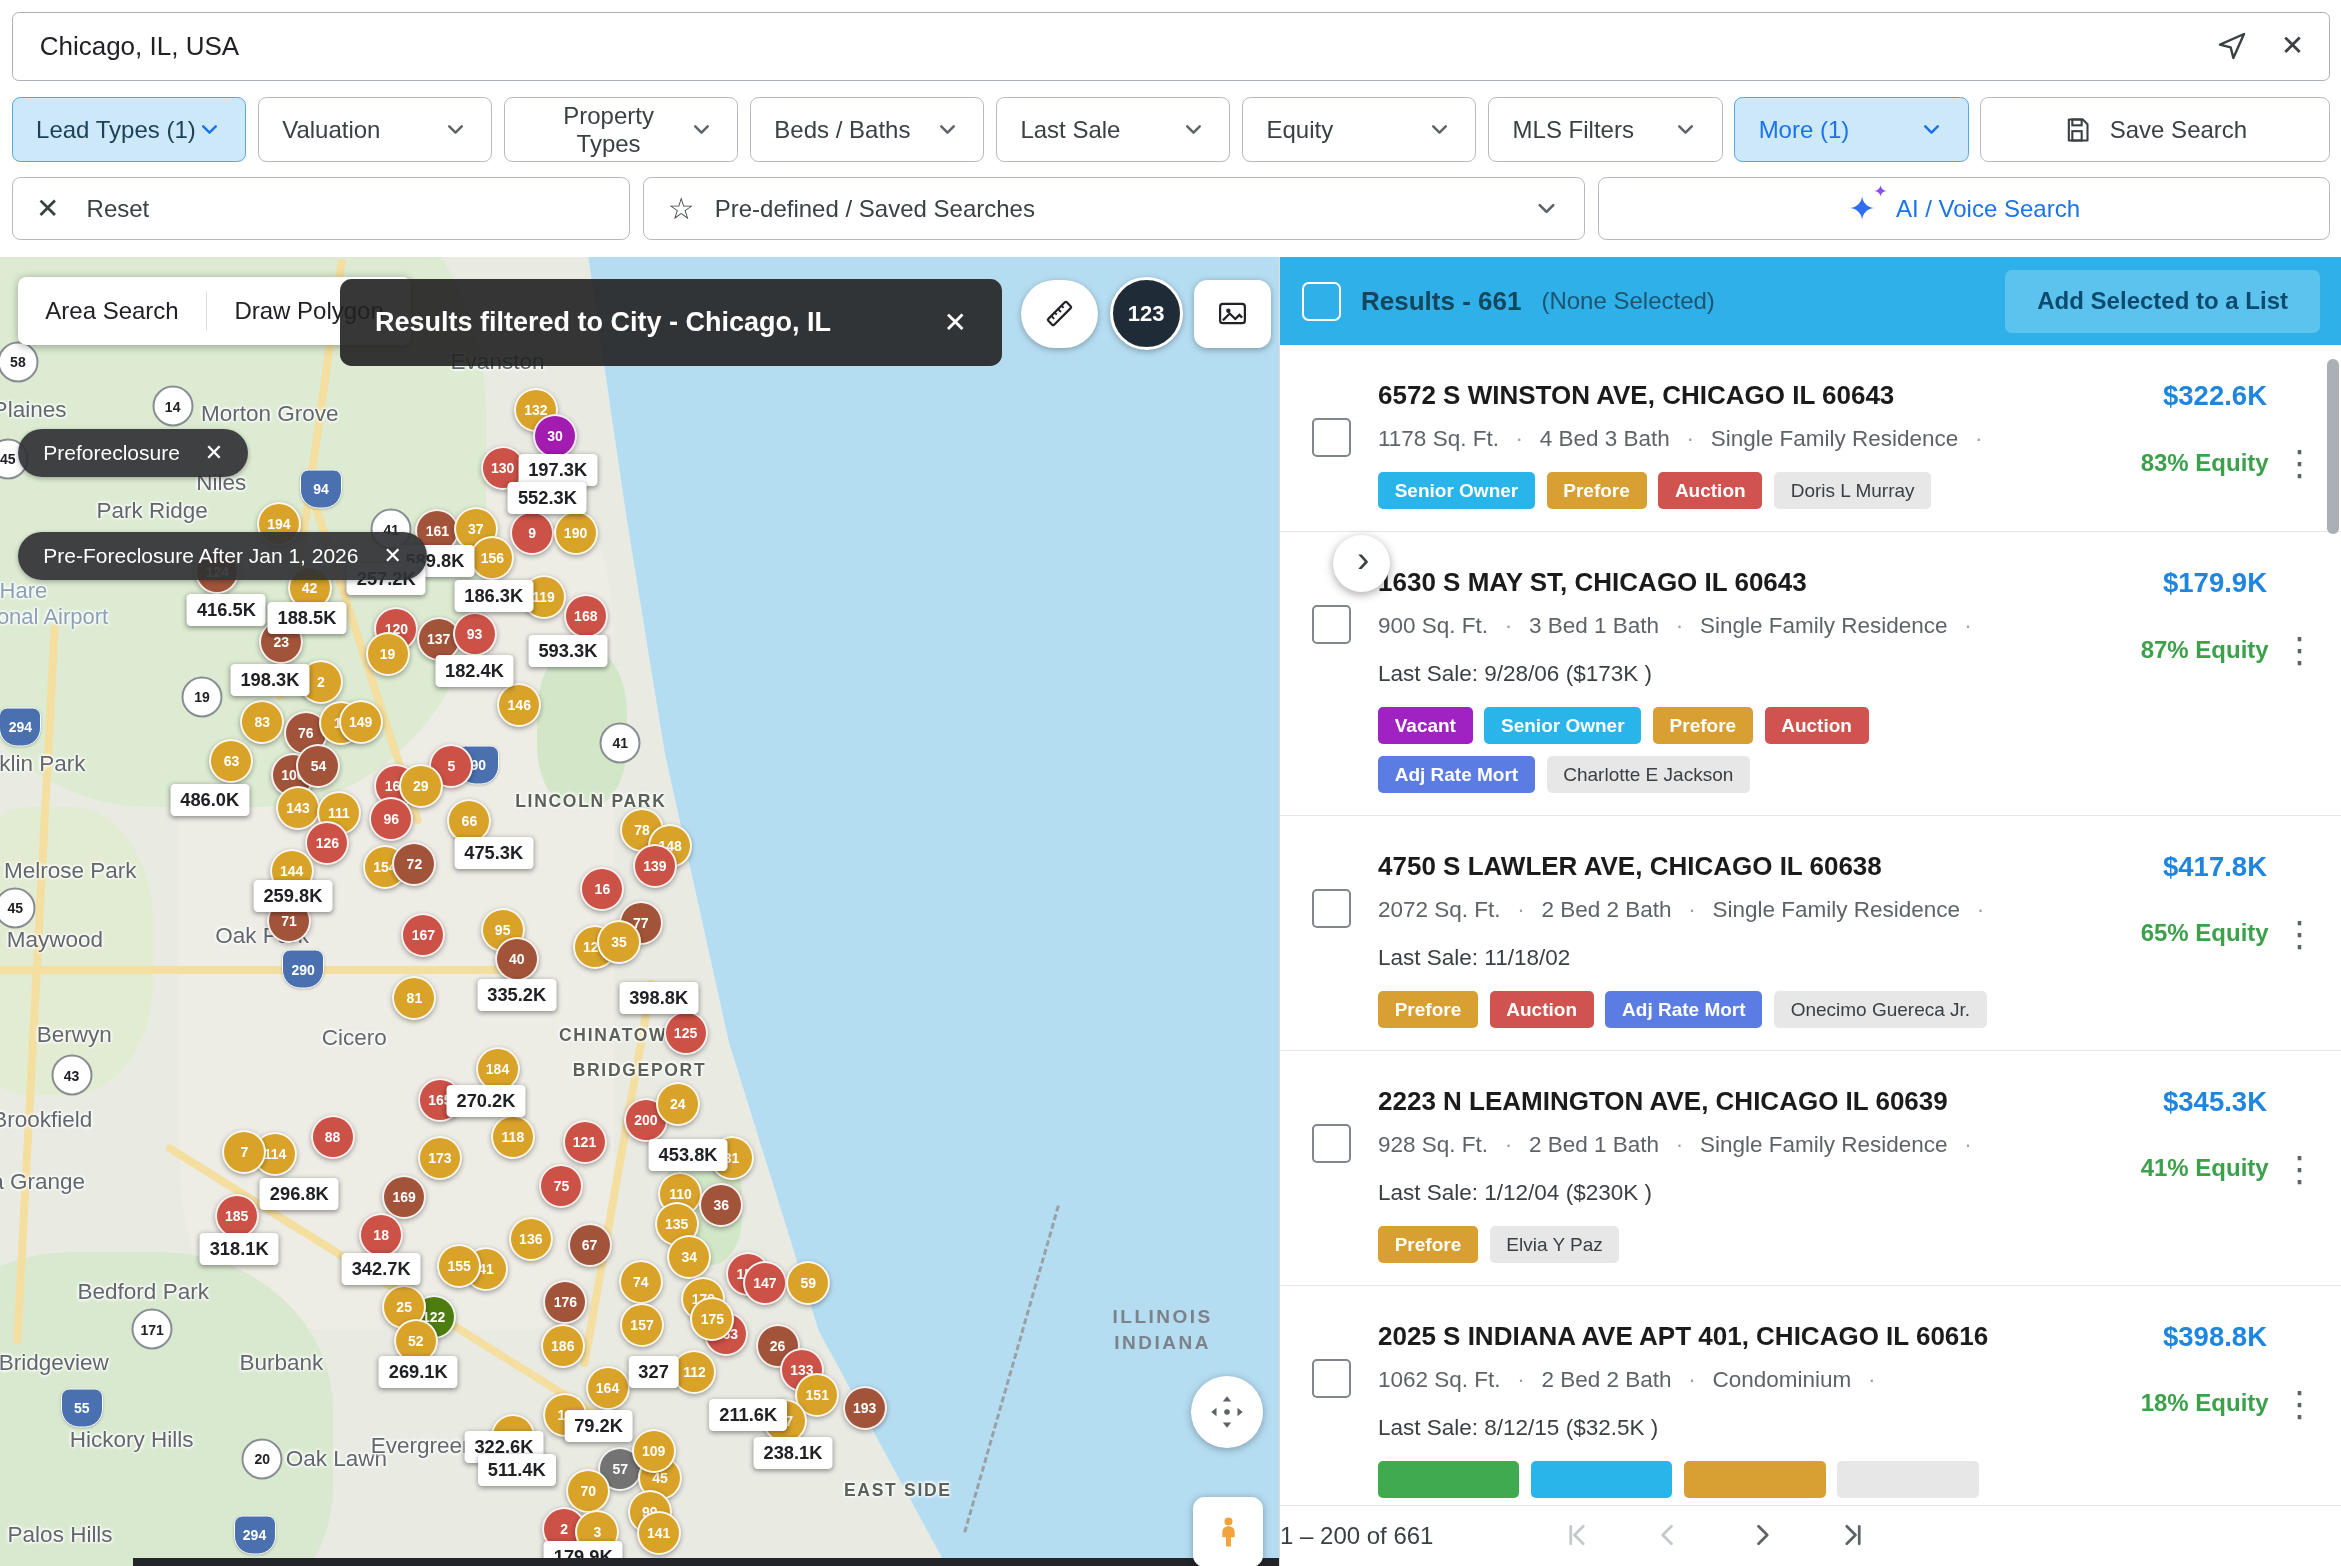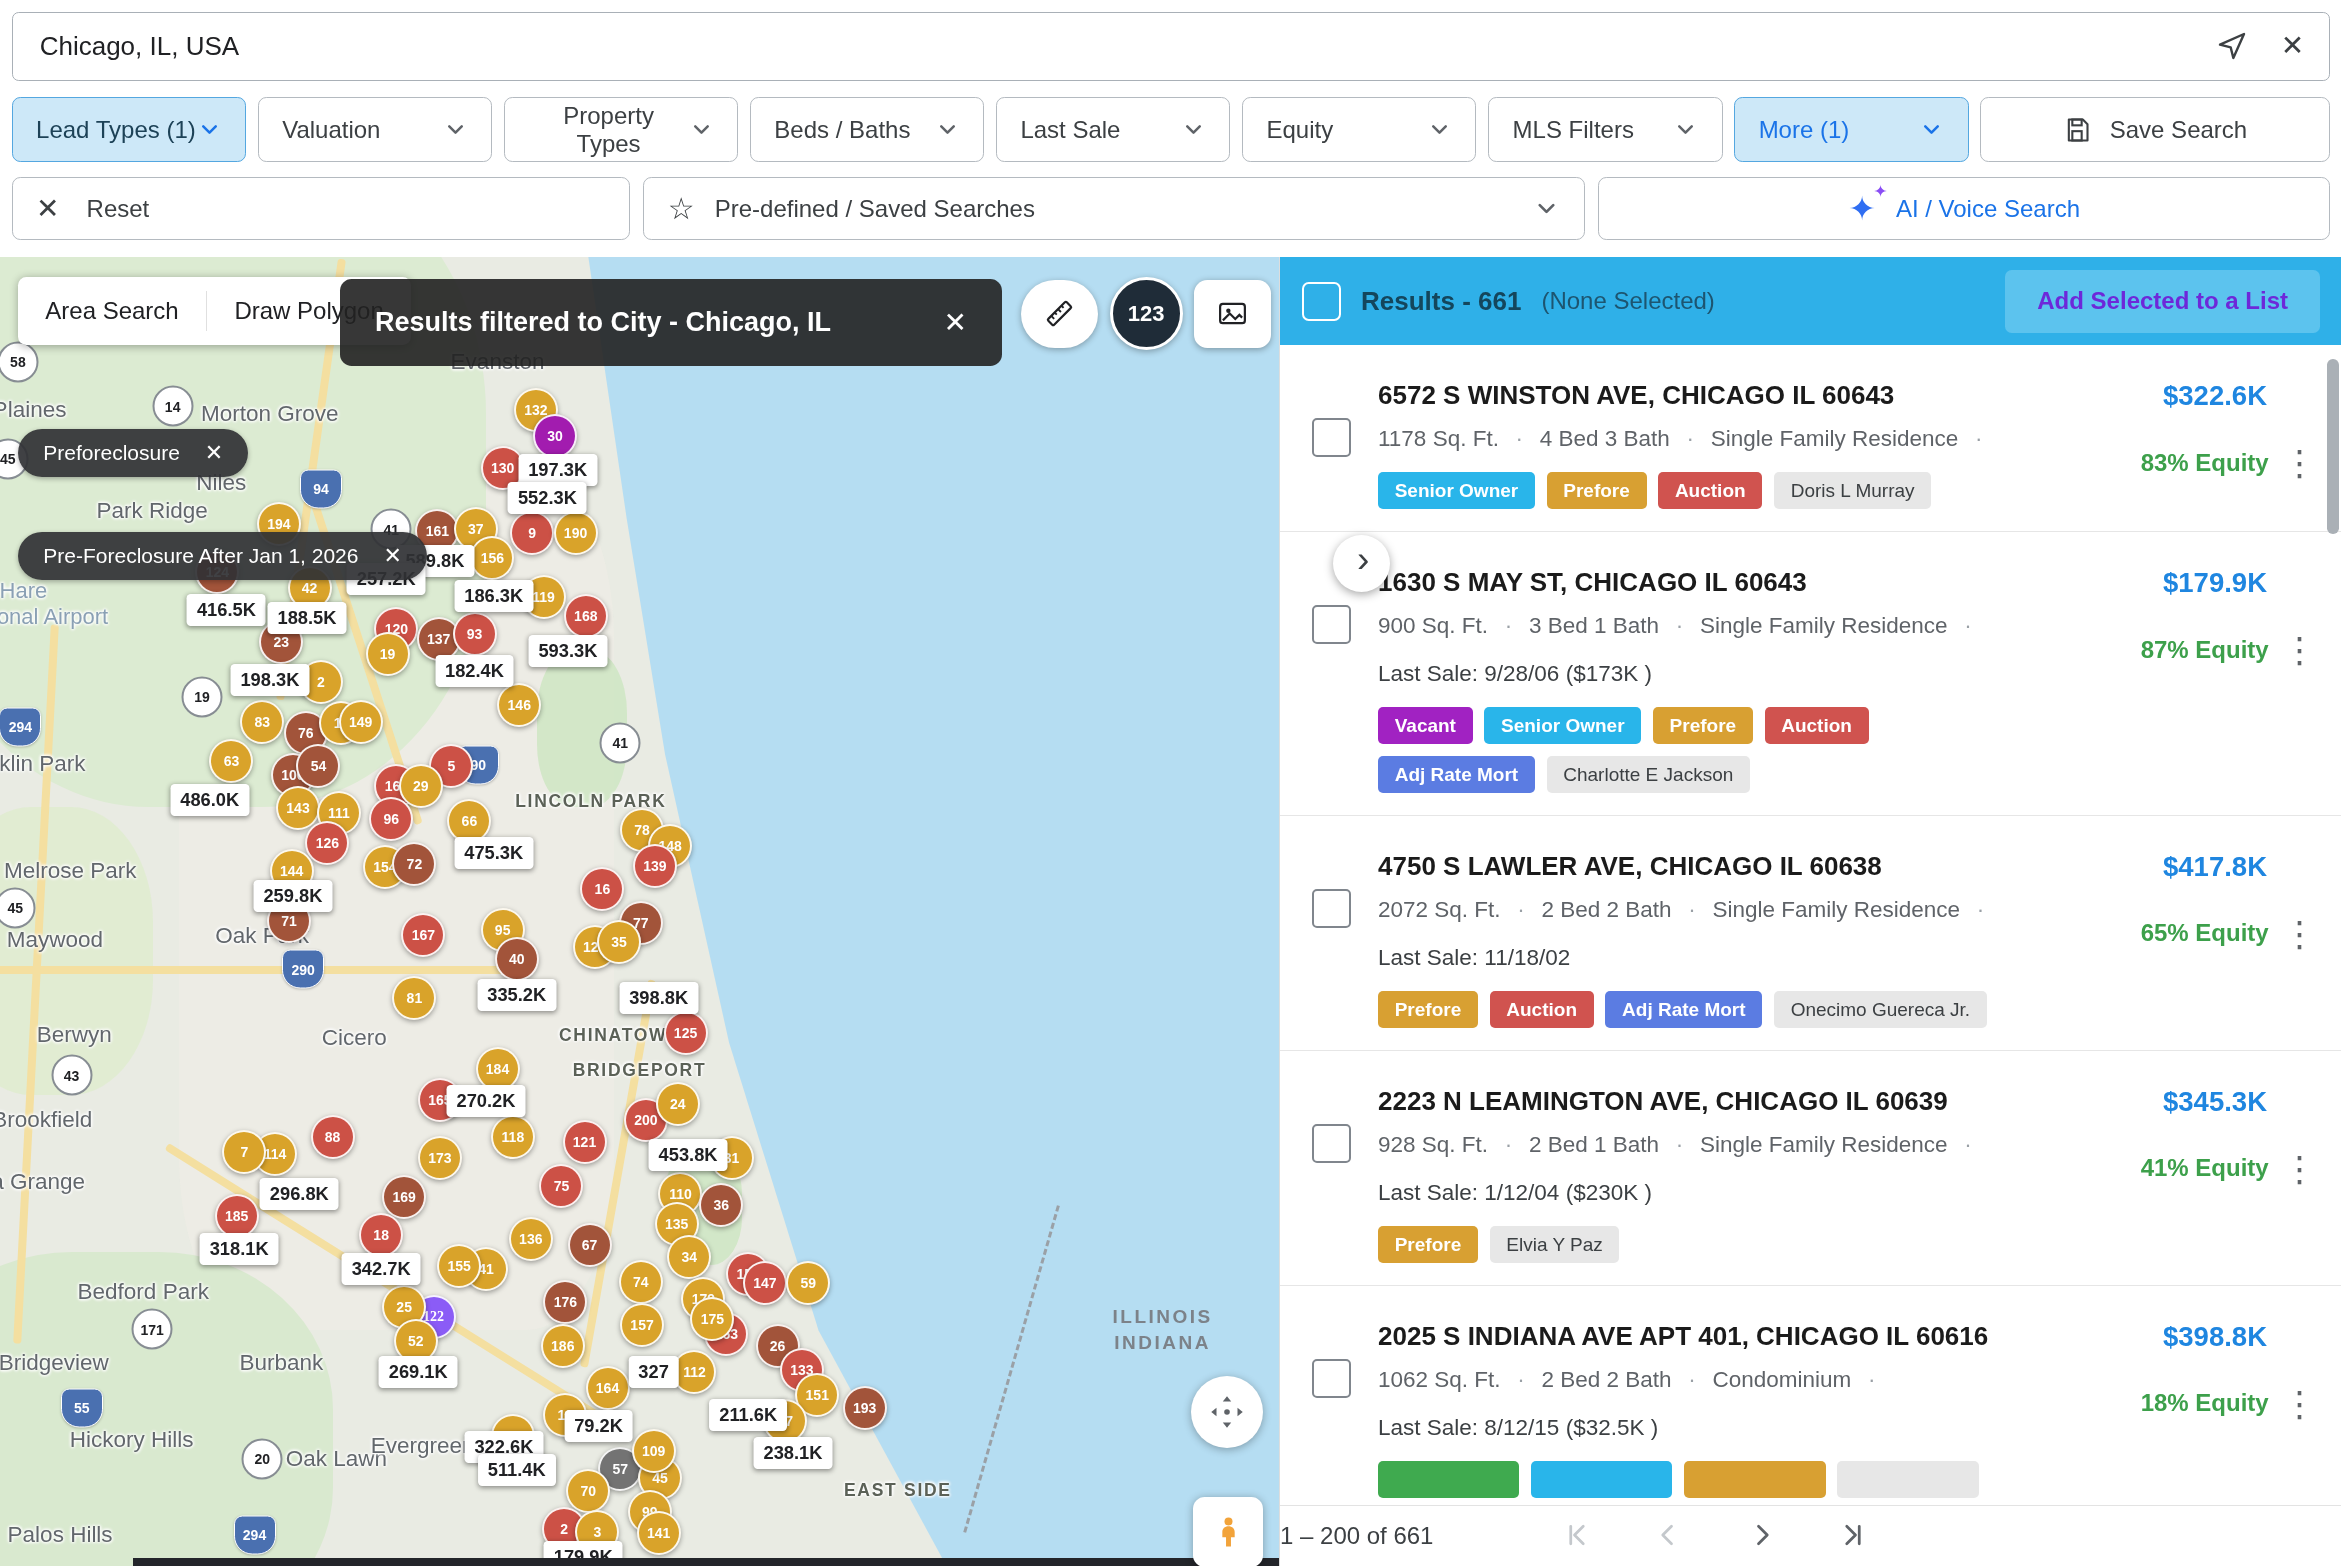--- a/index.html
+++ b/index.html
@@ -103,21 +103,21 @@
           box-shadow:0 1.7px 8.3px rgba(0,0,0,.3);display:flex;align-items:center;justify-content:center;z-index:5;cursor:pointer;}
   .map-bottom-bar{position:absolute;left:133px;right:0;bottom:0;height:8.3px;background:#23252a;z-index:5;}
   
   .panel{position:relative;flex:1;background:#fff;border-left:0.8px solid #ddd;overflow:hidden;}
   .panel-header{position:absolute;top:0;left:0;right:0;height:88px;background:#2fb0e8;display:flex;
                 align-items:center;padding:0 22px;gap:20px;z-index:3;}
   .ph-cb{width:35px;height:35px;border:2.5px solid #fff;border-radius:6.7px;flex:none;cursor:pointer;}
   .ph-title{font-size:26px;font-weight:bold;color:#14465c;}
   .ph-sub{font-size:24px;color:#1d5570;}
   .add-btn{margin-left:auto;height:63px;padding:15px 32px;background:#5cc3ee;border:none;border-radius:6.7px;
-           color:#6d28d9;font-size:24px;font-weight:bold;}
+           color:#0c4a6e;font-size:24px;font-weight:bold;}
   .list{position:absolute;top:88px;bottom:60px;left:0;right:0;overflow:hidden;}
   .card{display:flex;padding:35px 25px 22px 22px;border-bottom:1.7px solid #e6e6e6;position:relative;}
   .cb{width:35px;height:35px;border:2.5px solid #80868d;border-radius:5px;margin:38px 27px 0 10px;flex:none;cursor:pointer;}
   .card-main{flex:1;min-width:0;padding-right:13.3px;}
   .addr{font-size:26px;font-weight:bold;color:#1b1b1b;cursor:pointer;}
   .meta{margin-top:15px;font-size:22.5px;color:#5f6368;}
   .dot{margin:0 16.7px;color:#9aa0a6;}
   .last-sale{margin-top:22px;font-size:22.5px;color:#3c4043;}
   .tags{margin-top:20px;display:flex;flex-wrap:wrap;gap:11.7px;}
   .tag{height:37px;line-height:37px;padding:0 16.7px;border-radius:5px;font-size:19px;font-weight:bold;
@@ -374,21 +374,21 @@
           <div class="cluster" style="left: 38%; top: 77.3%; background: rgb(217, 163, 42);">41</div>
           <div class="cluster" style="left: 35.9%; top: 77.1%; background: rgb(217, 163, 42);">155</div>
           <div class="cluster" style="left: 58.5%; top: 77.7%; background: rgb(204, 81, 70);">159</div>
           <div class="cluster" style="left: 55%; top: 79.6%; background: rgb(217, 163, 42);">179</div>
           <div class="cluster" style="left: 50.1%; top: 78.3%; background: rgb(217, 163, 42);">74</div>
           <div class="cluster" style="left: 59.8%; top: 78.4%; background: rgb(204, 81, 70);">147</div>
           <div class="cluster" style="left: 63.2%; top: 78.4%; background: rgb(217, 163, 42);">59</div>
           <div class="cluster" style="left: 44.2%; top: 79.8%; background: rgb(162, 84, 58);">176</div>
           <div class="cluster" style="left: 44%; top: 83.2%; background: rgb(217, 163, 42);">186</div>
           <div class="cluster" style="left: 50.2%; top: 81.6%; background: rgb(217, 163, 42);">157</div>
-          <div class="cluster" style="left: 33.9%; top: 81%; background: #8b5cf6; font-family: Liberation Serif, serif;">122</div>
+          <div class="cluster" style="left: 33.9%; top: 81%; background: #4d7c0f;">122</div>
           <div class="cluster" style="left: 31.6%; top: 80.2%; background: rgb(217, 163, 42);">25</div>
           <div class="cluster" style="left: 32.5%; top: 82.8%; background: rgb(217, 163, 42);">52</div>
           <div class="cluster" style="left: 56.8%; top: 82.3%; background: rgb(204, 81, 70);">163</div>
           <div class="cluster" style="left: 60.8%; top: 83.2%; background: rgb(162, 84, 58);">26</div>
           <div class="cluster" style="left: 62.7%; top: 85%; background: rgb(204, 81, 70);">133</div>
           <div class="cluster" style="left: 63.9%; top: 86.9%; background: rgb(217, 163, 42);">151</div>
           <div class="cluster" style="left: 67.6%; top: 87.9%; background: rgb(162, 84, 58);">193</div>
           <div class="cluster" style="left: 47.5%; top: 86.4%; background: rgb(217, 163, 42);">164</div>
           <div class="cluster" style="left: 54.3%; top: 85.2%; background: rgb(217, 163, 42);">112</div>
           <div class="cluster" style="left: 55.7%; top: 81.1%; background: rgb(217, 163, 42);">175</div>

